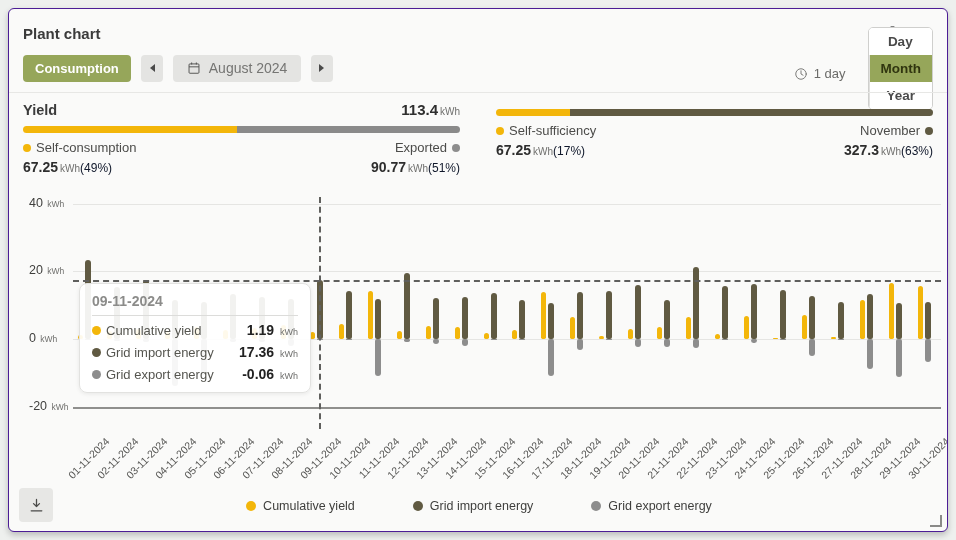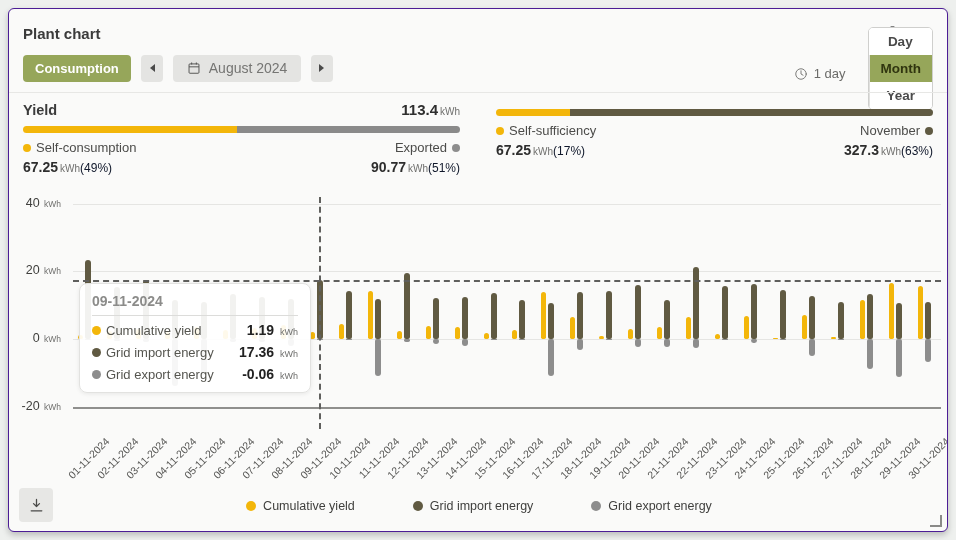--- a/index.html
+++ b/index.html
@@ -49,21 +49,21 @@
   .dot-yellow { background:var(--yellow); }
   .dot-gray { background:#8d8d8d; }
   .dot-olive { background:var(--olive); }
   .stat-vals { display:flex; margin-top:4px; font-size:14px; color:#2e2e2e; font-weight:bold; }
   .pct { font-weight:normal; color:#0f172a; font-size:12px; }
   .spacer { margin-left:auto; }
   
   .chart { position:absolute; top:182px; left:0; width:940px; height:300px; }
   .gridline { position:absolute; left:64px; width:868px; height:1px; background:#e5e5e3; }
   .gridline.dark { background:#8f8f8d; height:2px; }
-  .ytick { position:absolute; left:0; width:52px; display:flex; justify-content:flex-end; align-items:baseline; font-size:12.5px; color:#3f3f3d; }
+  .ytick { position:absolute; left:20px; width:52px; display:flex; justify-content:flex-start; align-items:baseline; font-size:12.5px; color:#3f3f3d; }
   .ytick .unit { font-size:8.5px; color:#6f6f6d; }
   .bar { position:absolute; }
   .crossv { position:absolute; width:0; border-left:2px dashed #5f5f5d; top:6px; height:232px; }
   .crossh { position:absolute; left:64px; width:868px; height:0; border-top:2px dashed #5f5f5d; }
   .xlabel { position:absolute; font-size:10.5px; color:#555553; white-space:nowrap; transform-origin:100% 0; transform:translateX(-100%) rotate(-45deg); }
   
   .tooltip {
     position:absolute; left:70px; top:92px; width:232px;
     background:rgba(255,255,255,0.92); border:1px solid #e2e2e0; border-radius:8px;
     box-shadow:0 1px 4px rgba(0,0,0,.08); padding:9px 12px 10px; z-index:5;

